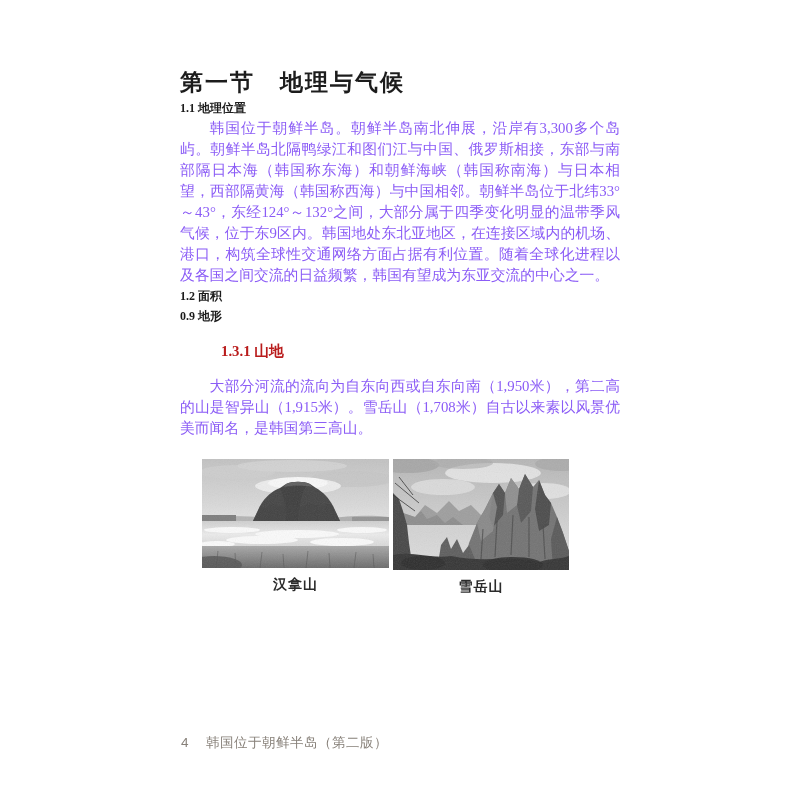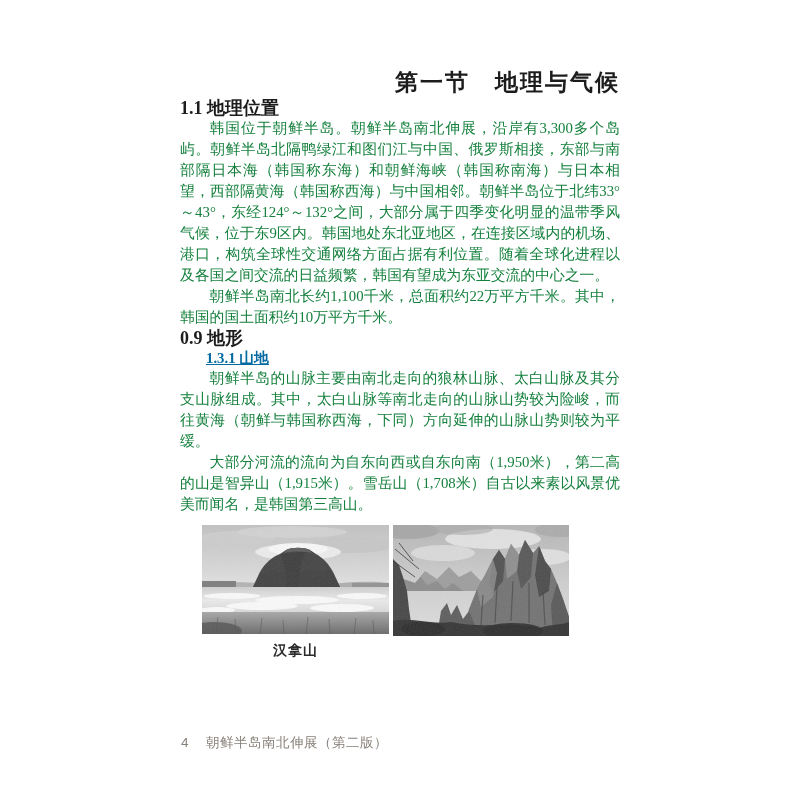--- a/index.html
+++ b/index.html
@@ -3,32 +3,32 @@
 <meta charset="utf-8">
 <style>
   html,body{margin:0;padding:0;}
   body{
     width:800px;height:800px;background:#ffffff;position:relative;
     font-family:"Liberation Serif","DejaVu Serif",serif;
     color:#262626;overflow:hidden;
   }
   .content{position:absolute;left:180px;top:0;width:440px;}
   .page-title{
-    margin:68px 0 0 0;text-align:right;
+    margin:68px 0 0 0;text-align:left;
     font-size:23px;font-weight:700;line-height:30px;letter-spacing:2px;color:#1c1c1c;
   }
-  h2.sec-heading{font-size:18px;font-weight:700;line-height:20px;margin:0;color:#1c1c1c;font-family:Liberation Serif, serif;}
-  h3.sub-heading{font-size:14.8px;font-weight:600;line-height:20px;margin:0;padding-left:26px;color:#0369a1;text-decoration:underline;}
+  h2.sec-heading{font-size:12px;font-weight:700;line-height:20px;margin:0;color:#1c1c1c;font-family:Liberation Serif, serif;}
+  h3.sub-heading{font-size:14.8px;font-weight:600;line-height:20px;margin:15px;padding-left:26px;color:#b91c1c;}
   p.body-para{
     font-size:14.8px;line-height:21px;margin:0;
-    text-align:justify;text-indent:2em;color:#15803d;
+    text-align:justify;text-indent:2em;color:#8b5cf6;
   }
   .mt40{margin-top:40px}.mt8{margin-top:8px}.mt5{margin-top:5px}
   .mt2{margin-top:2px}.mt1{margin-top:1px}.mt0{margin-top:0}
-  .figure-row{display:flex;align-items:flex-start;margin-top:10px;padding-left:22px;gap:4px;}
+  .figure-row{display:flex;align-items:flex-start;margin-top:20px;padding-left:22px;gap:4px;}
   figure{margin:0;}
   .photo-frame{display:block;line-height:0;}
   figcaption{
     text-align:center;font-size:14px;font-weight:600;letter-spacing:1px;
     margin-top:9px;color:#2b2b2b;line-height:16px;
   }
   .footer{
     position:absolute;left:181px;top:734px;display:flex;gap:17px;align-items:baseline;
     font-family:"Liberation Sans","DejaVu Sans",sans-serif;
     font-size:13.5px;color:#878079;letter-spacing:0.5px;
@@ -37,25 +37,24 @@
 </head>
 <body>
 
 <div class="content">
 
   <h1 class="page-title">第一节　地理与气候</h1>
 
   <h2 class="sec-heading mt40">1.1 地理位置</h2>
   <p class="body-para mt2">韩国位于朝鲜半岛。朝鲜半岛南北伸展，沿岸有3,300多个岛屿。朝鲜半岛北隔鸭绿江和图们江与中国、俄罗斯相接，东部与南部隔日本海（韩国称东海）和朝鲜海峡（韩国称南海）与日本相望，西部隔黄海（韩国称西海）与中国相邻。朝鲜半岛位于北纬33°～43°，东经124°～132°之间，大部分属于四季变化明显的温带季风气候，位于东9区内。韩国地处东北亚地区，在连接区域内的机场、港口，构筑全球性交通网络方面占据有利位置。随着全球化进程以及各国之间交流的日益频繁，韩国有望成为东亚交流的中心之一。</p>
 
-  <p class="body-para mt1">朝鲜半岛南北长约1,100千米，总面积约22万平方千米。其中，韩国的国土面积约10万平方千米。</p>
+  <h2 class="sec-heading mt2">1.2 面积</h2>
 
   <h2 class="sec-heading mt8">0.9 地形</h2>
   <h3 class="sub-heading mt5">1.3.1 山地</h3>
-  <p class="body-para mt0">朝鲜半岛的山脉主要由南北走向的狼林山脉、太白山脉及其分支山脉组成。其中，太白山脉等南北走向的山脉山势较为险峻，而往黄海（朝鲜与韩国称西海，下同）方向延伸的山脉山势则较为平缓。</p>
   <p class="body-para mt0">大部分河流的流向为自东向西或自东向南（1,950米），第二高的山是智异山（1,915米）。雪岳山（1,708米）自古以来素以风景优美而闻名，是韩国第三高山。</p>
 
   <div class="figure-row">
 
     <figure>
       <span class="photo-frame">
         <svg width="187" height="109" viewBox="0 0 187 109" xmlns="http://www.w3.org/2000/svg">
           <defs>
             <linearGradient id="skyA" x1="0" y1="0" x2="0" y2="1">
               <stop offset="0" stop-color="#c2c2c2"></stop>
@@ -160,21 +159,22 @@
             <line x1="2" y1="24" x2="26" y2="44"></line>
               <line x1="0" y1="36" x2="22" y2="52"></line>
             <line x1="6" y1="18" x2="20" y2="36"></line>
           </g>
           <path d="M0,111 L0,96 C20,92 38,100 58,97 C88,104 118,96 146,103 C158,99 168,100 176,97 L176,111 Z" fill="#363636"></path>
           <ellipse cx="30" cy="104" rx="22" ry="7" fill="#2d2d2d" opacity="0.9"></ellipse>
           <ellipse cx="120" cy="106" rx="30" ry="8" fill="#2f2f2f" opacity="0.9"></ellipse>
           <rect x="0" y="0" width="176" height="111" filter="url(#grainB)" opacity="0.13"></rect>
         </svg>
       </span>
+      <figcaption>雪岳山</figcaption>
     </figure>
 
   </div>
 </div>
 
 <div class="footer">
   <span>4</span>
-  <span>朝鲜半岛南北伸展（第二版）</span>
+  <span>韩国位于朝鲜半岛（第二版）</span>
 </div>
 
 </body></html>

